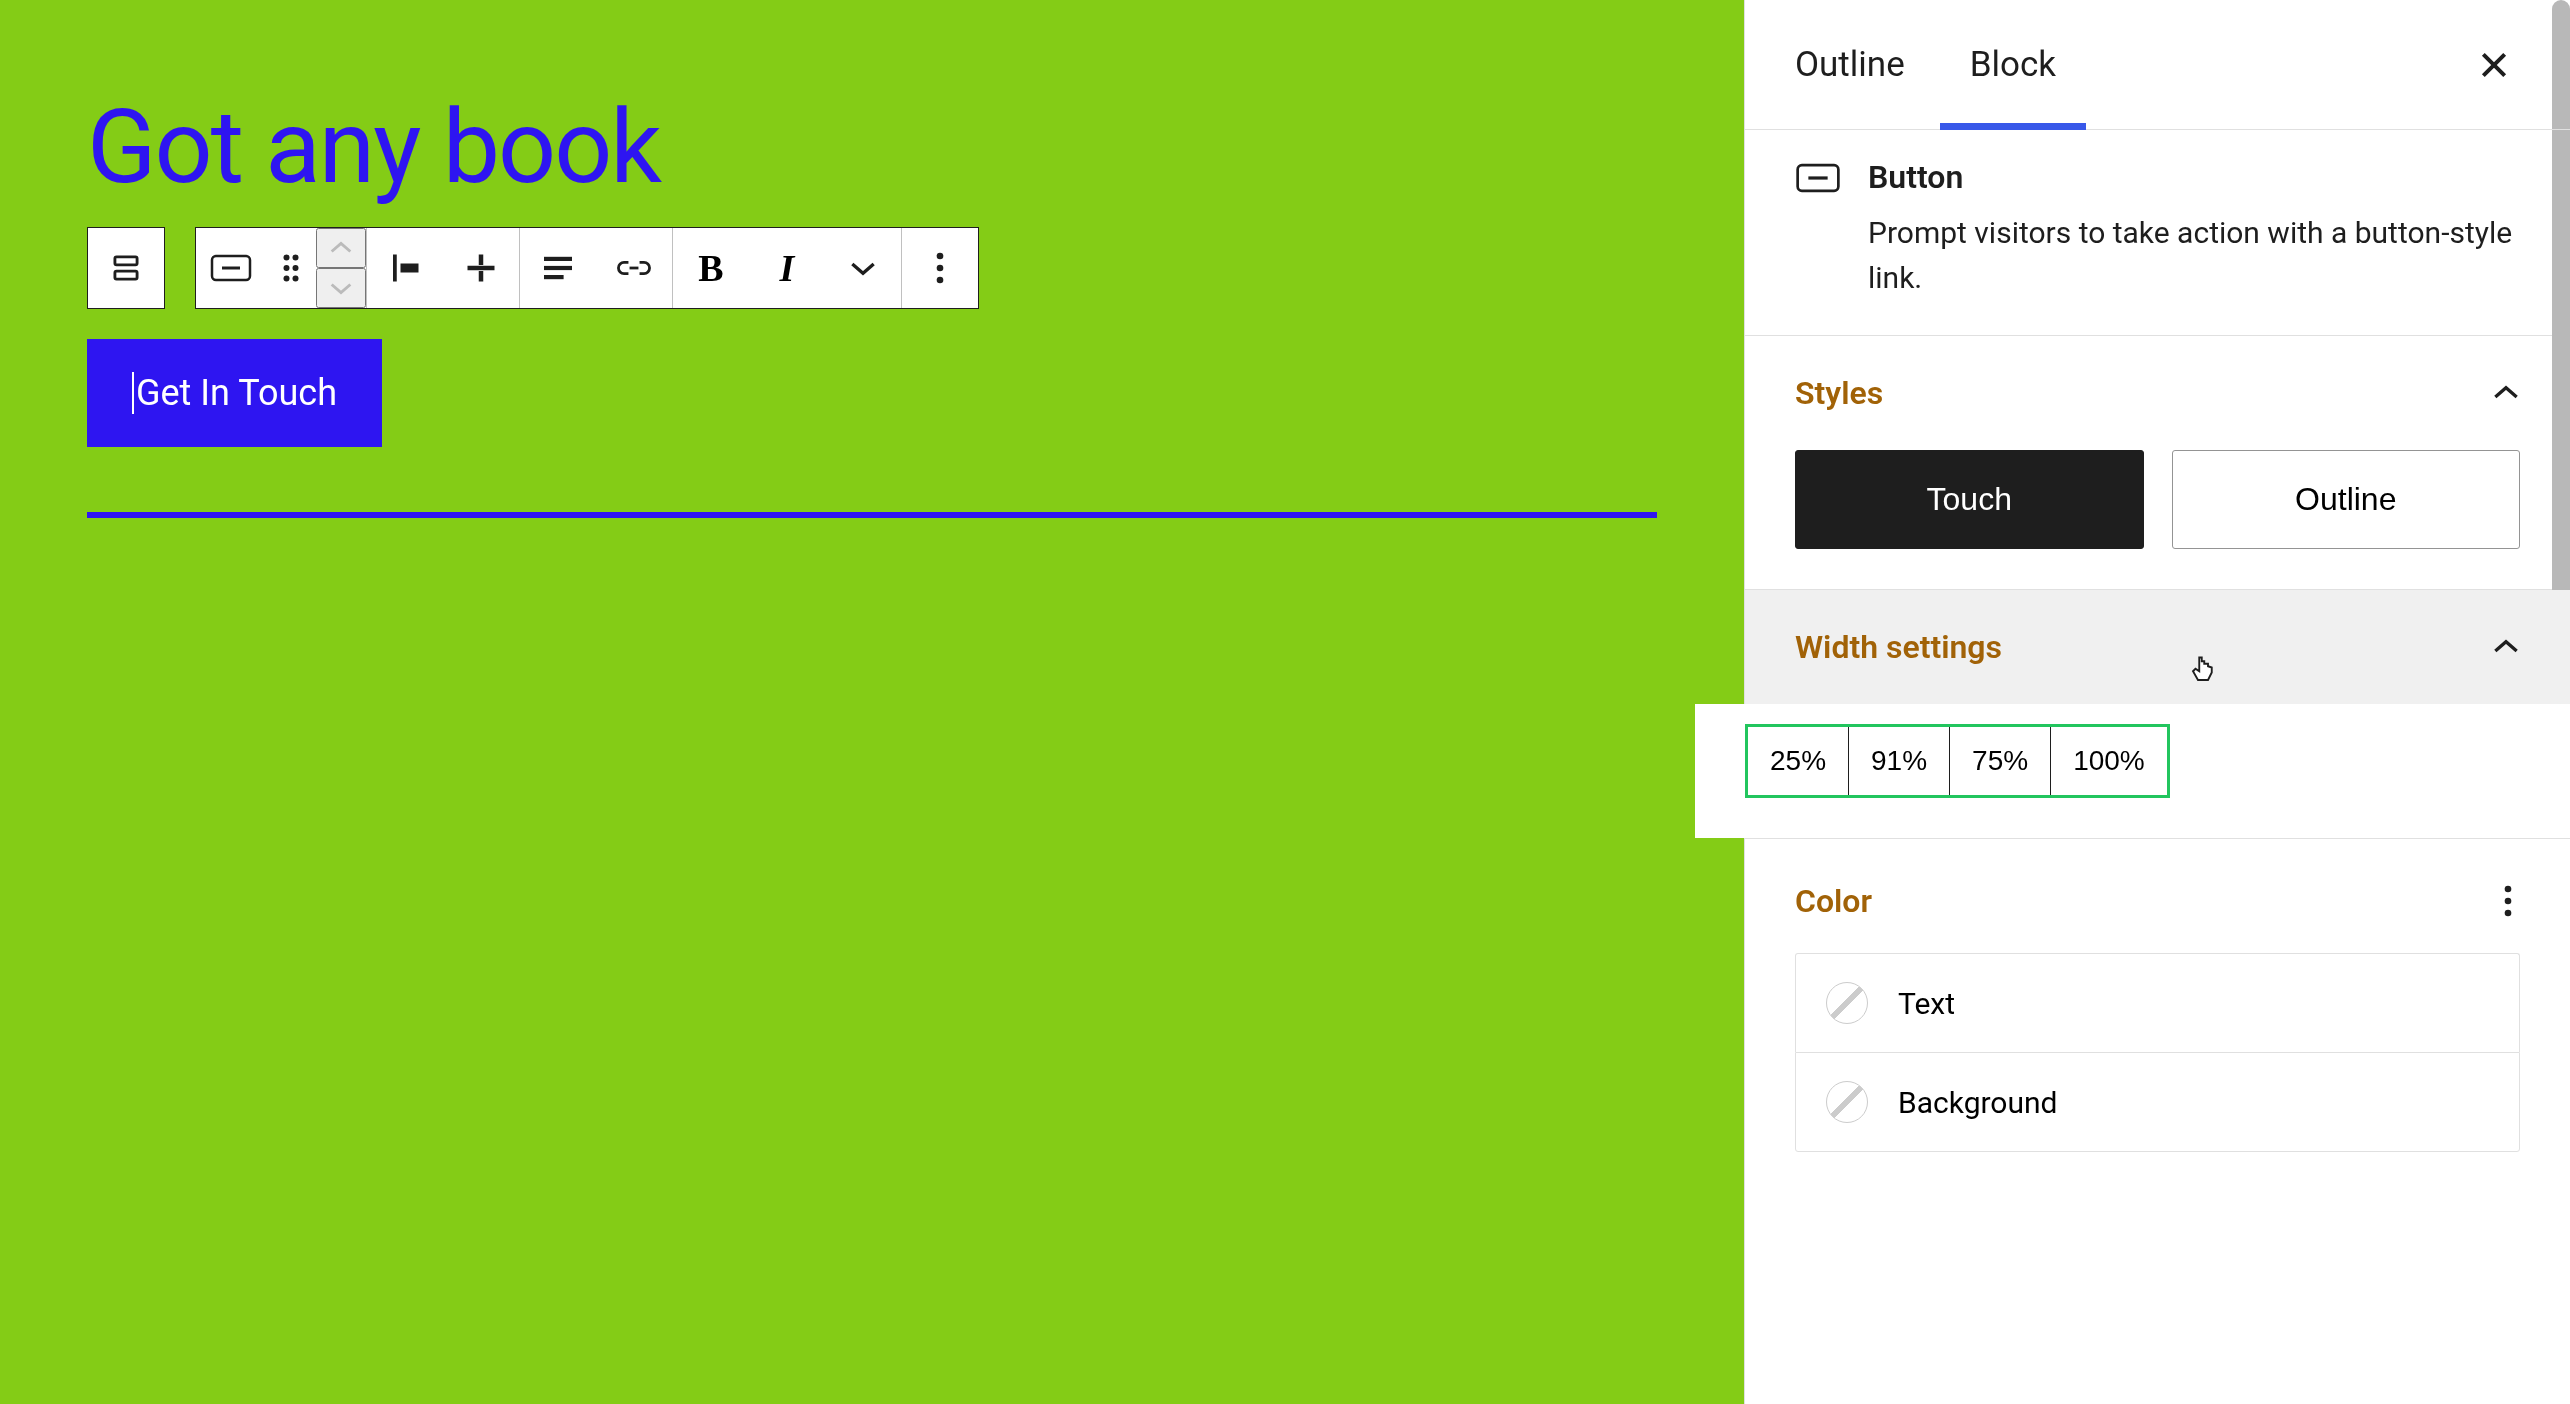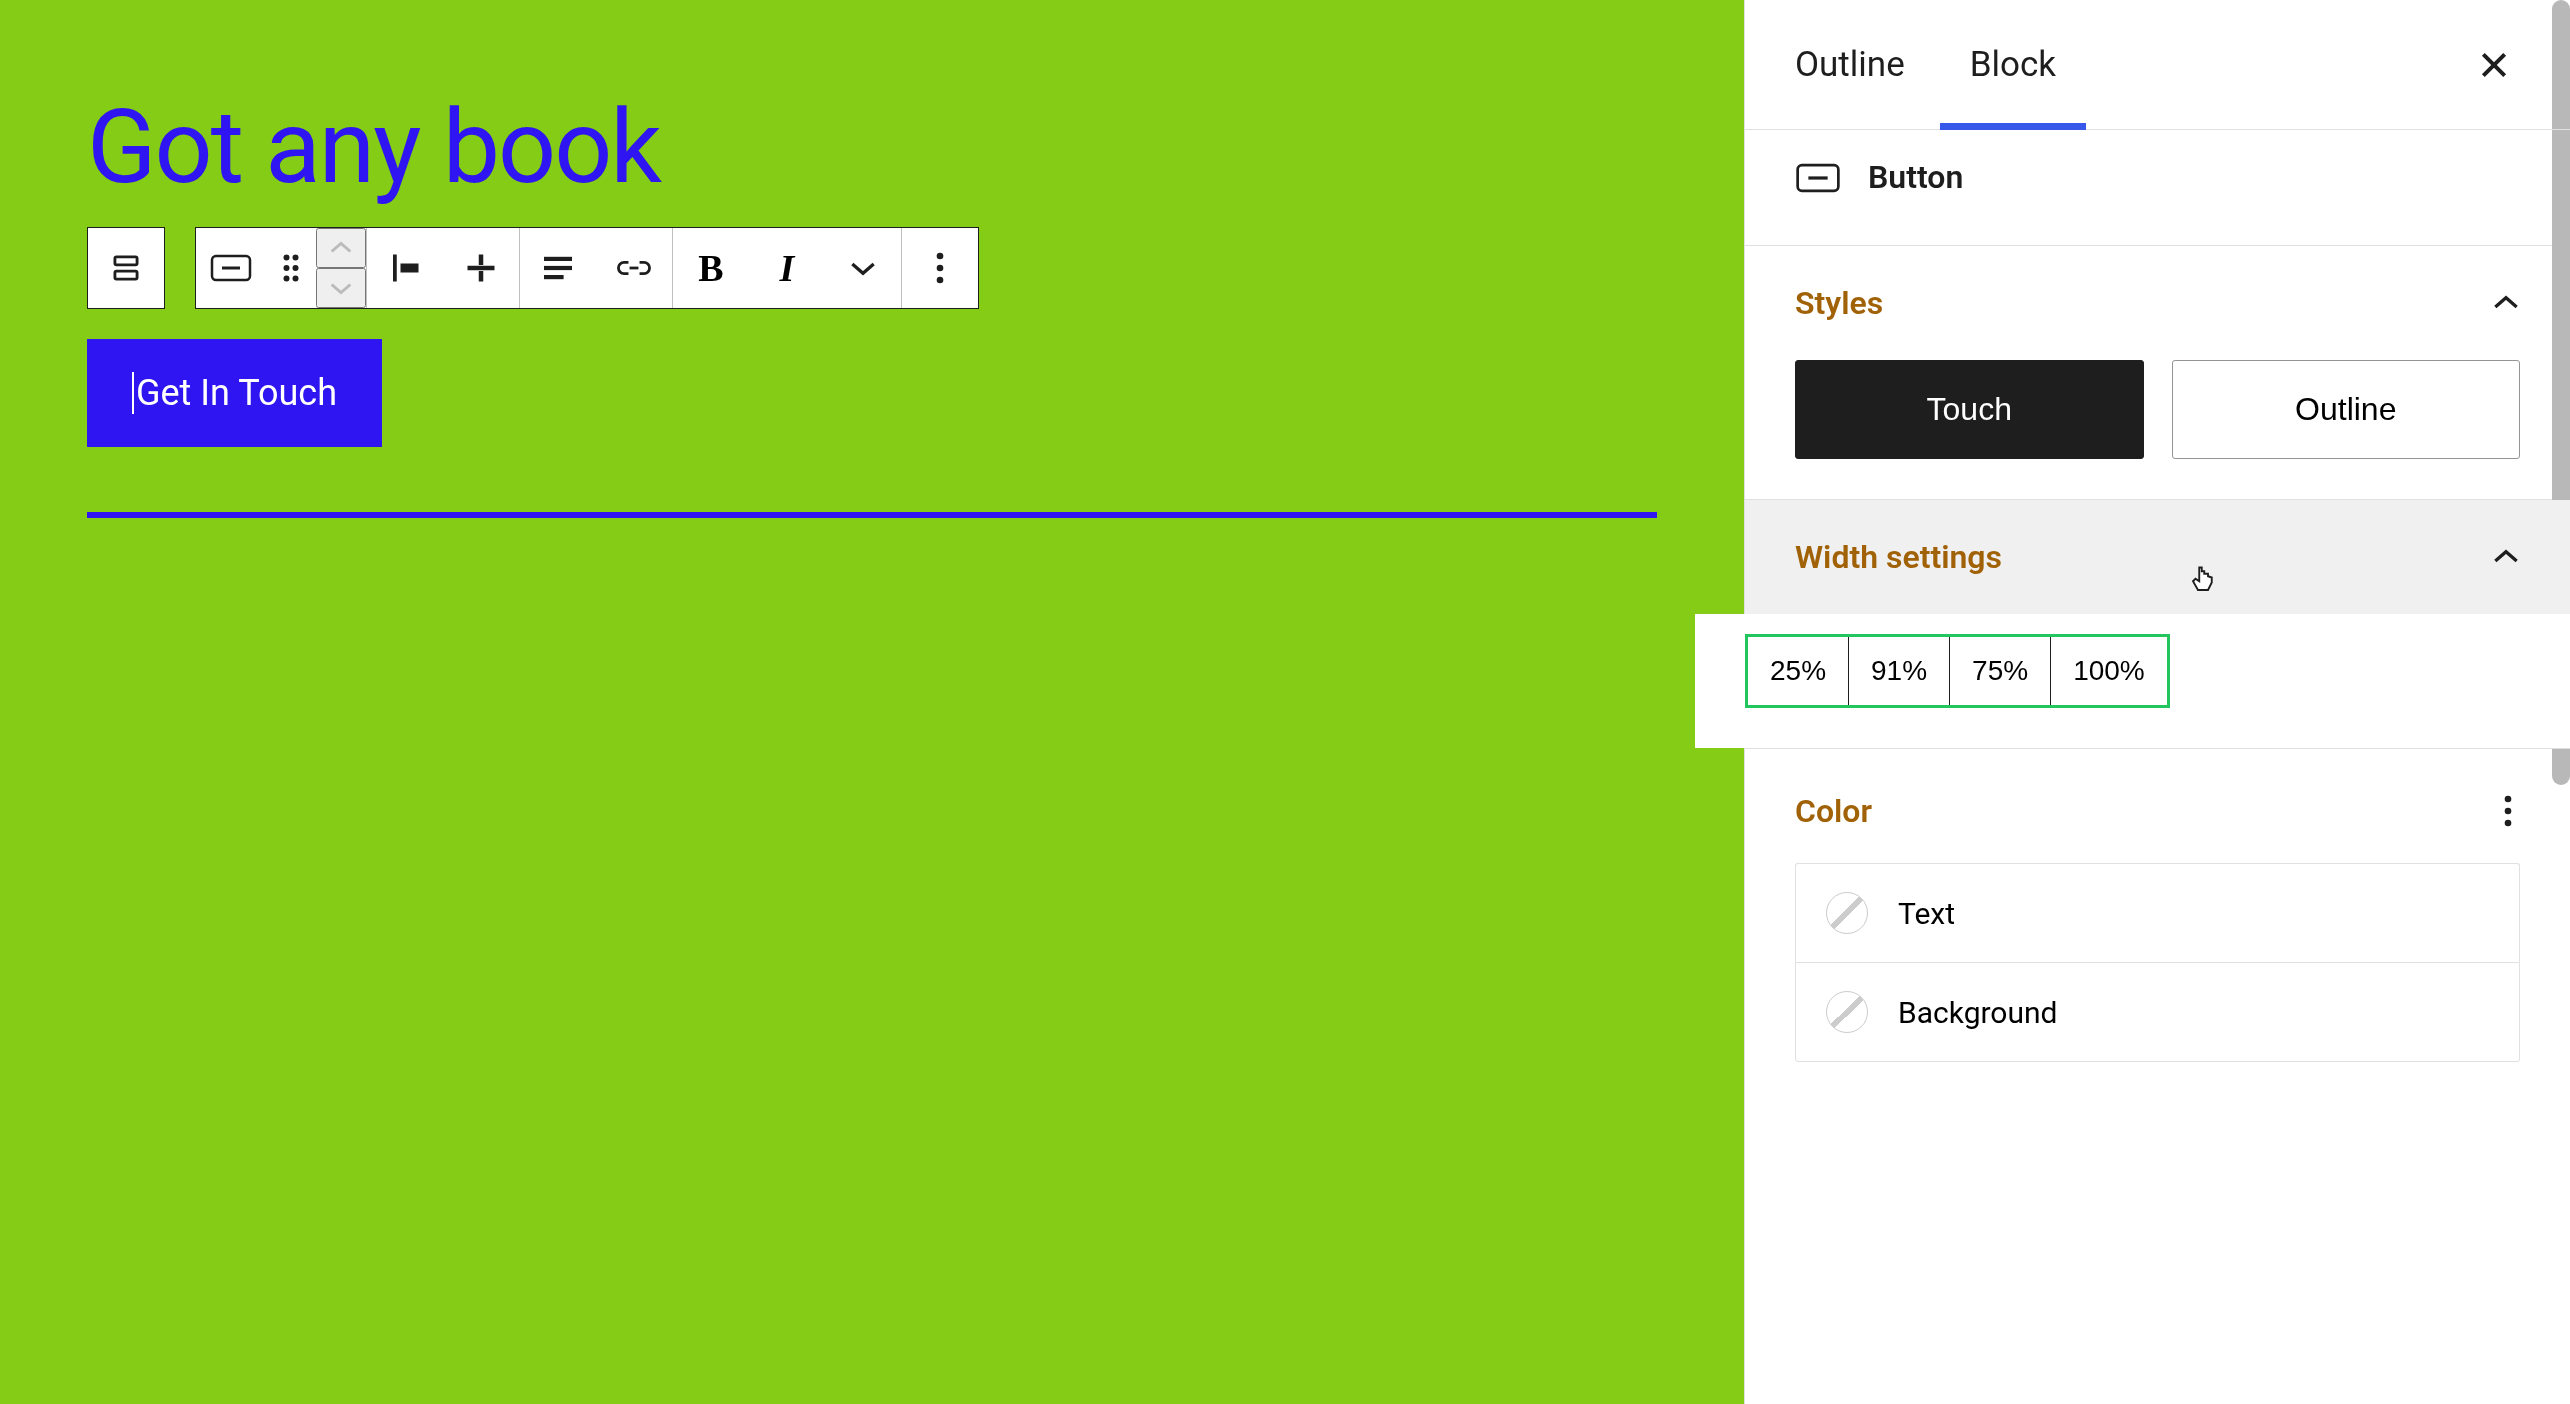--- a/index.html
+++ b/index.html
@@ -195,20 +195,21 @@
 
   <div class="block-header">
     <div class="block-icon-wrap">
       <svg width="46" height="30" viewBox="0 0 42 28" fill="none" stroke="#1e1e1e" stroke-width="2.5">
         <rect x="2" y="2" width="38" height="24" rx="4"></rect>
         <line x1="12" y1="14" x2="30" y2="14" stroke-width="3"></line>
       </svg>
     </div>
     <div>
       <div class="block-title">Button</div>
+      <div class="block-desc">Prompt visitors to take action with a button-style link.</div>
     </div>
   </div>
 
   <div class="panel">
     <div class="panel-header">
       <div class="panel-title">Styles</div>
       <svg width="28" height="16" viewBox="0 0 20 12" fill="none" stroke="#1e1e1e" stroke-width="2.5">
           <path d="M2 9 L10 2 L18 9"></path>
         </svg>
     </div>

